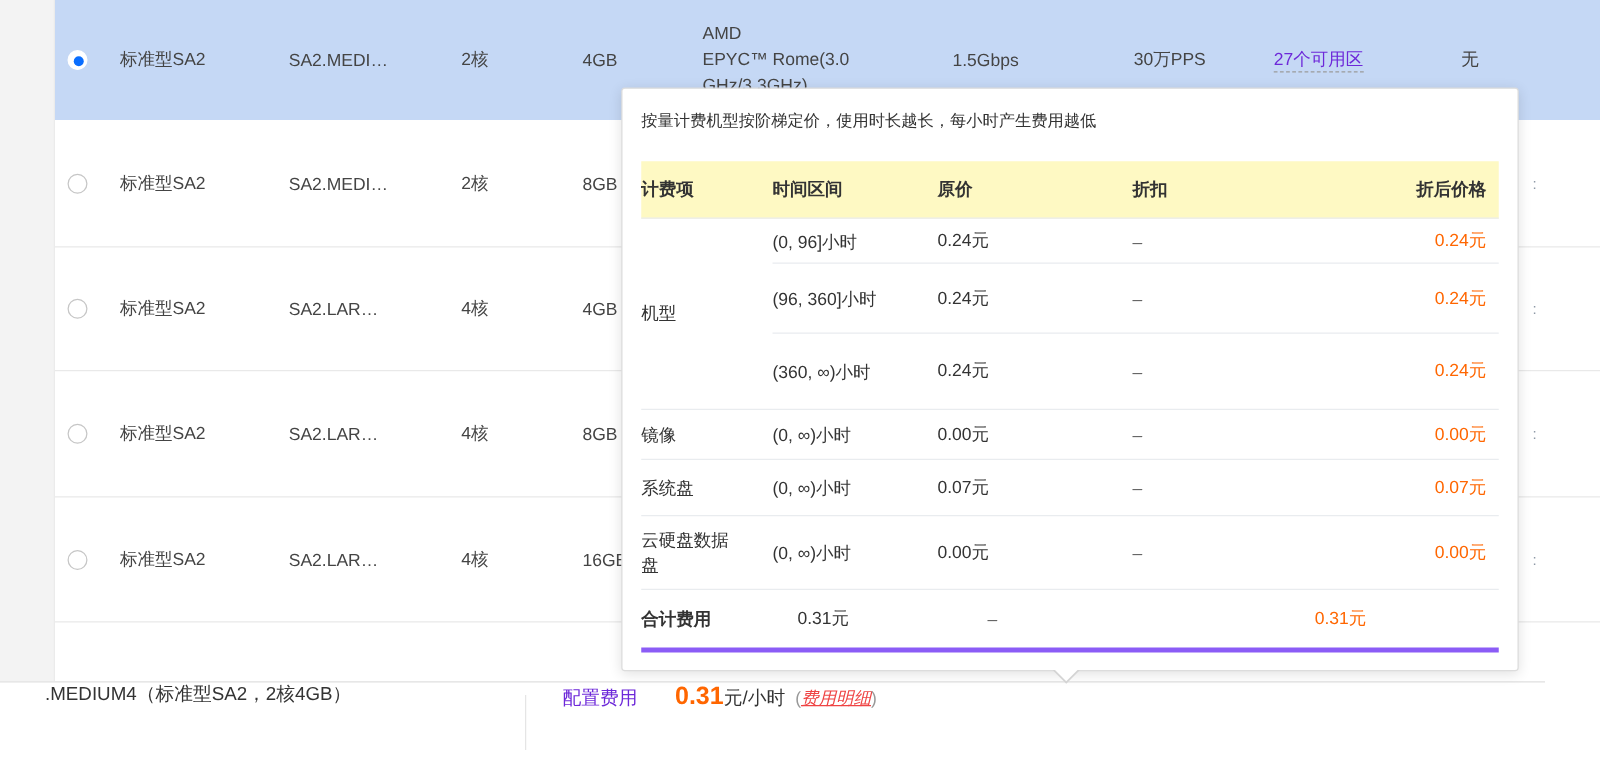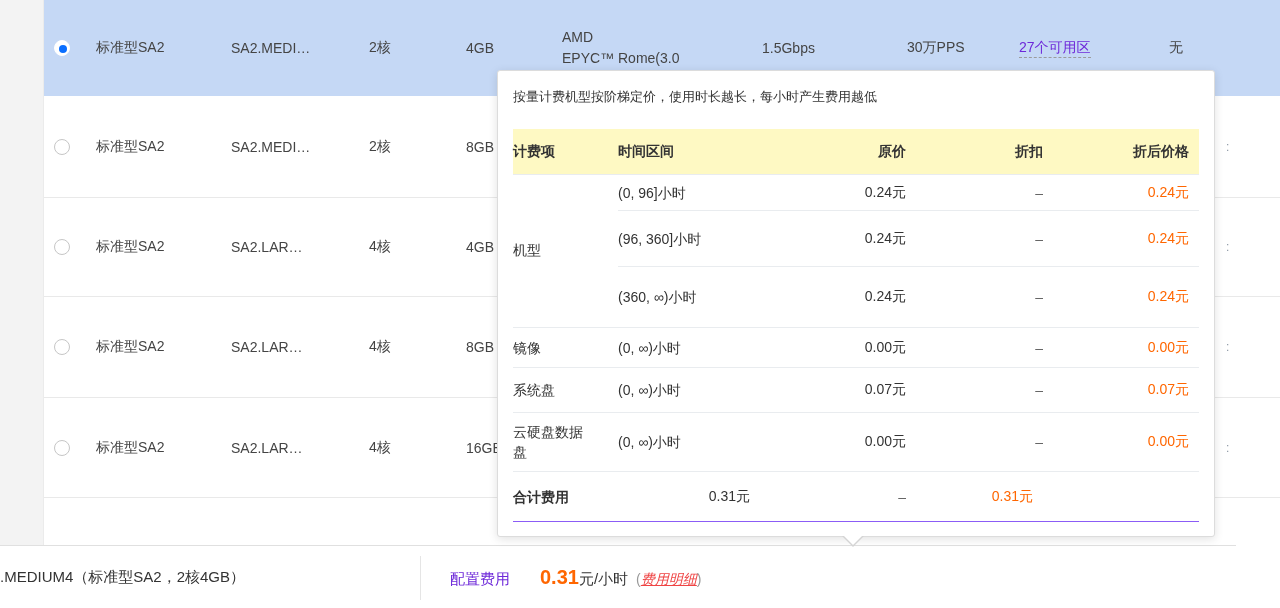--- a/index.html
+++ b/index.html
@@ -36,21 +36,21 @@
   }
   .cpu-lines div { line-height:21px; }
   .zones-link { color:#6d28d9; border-bottom:1px dashed #9b9b9b; padding-bottom:2px; cursor:pointer; }
   .frag { position:absolute; left:1182px; top:50%; transform:translateY(-50%); color:#8d98a5; font-size:12px; }
   .row-partial { height:46px; }
 
   
   .bbar {
     position:absolute; left:0; top:545px; width:1236px; height:63px;
     background:#fff; border-top:1px solid #e0e0e0;
-    display:flex; align-items:center;
+    display:flex; align-items:flex-start;padding-left:36px;
   }
   .bbar .summary { font-size:15px; color:#333; white-space:nowrap; }
   .bbar .vdivider { position:absolute; left:420px; top:10px; height:44px; width:1px; background:#e5e5e5; }
   .price-area { position:absolute; left:450px; display:flex; align-items:baseline; white-space:nowrap; }
   .fee-label { font-size:15px; color:#6d28d9; }
   .fee-value { font-size:20px; font-weight:bold; color:#ff6600; margin-left:30px; }
   .fee-unit { font-size:15px; color:#333; }
   .fee-detail { font-size:14px; color:#999; margin-left:8px; }
   .fee-detail .lnk { text-decoration:underline; cursor:pointer; color:#ef4444;font-style:italic; }
 
@@ -67,36 +67,36 @@
   }
   .tooltip .caret-b { left:344px; bottom:-11px; border-top:11px solid #d4d4d4; }
   .tooltip .caret-f { left:345px; bottom:-9px; border-left:10px solid transparent; border-right:10px solid transparent; border-top:10px solid #fff; }
 
   .tt-intro { padding-top:16px; font-size:13px; color:#333; line-height:20px; }
 
   .ptable { margin-top:22px; }
   .pgrid { display:grid; grid-template-columns:105px 132px 156px 137px 1fr; align-items:center; }
   .pgrid-right { display:grid; grid-template-columns:132px 156px 137px 1fr; align-items:center; }
   .phead { height:46px; background:#fef9c3; font-weight:bold; color:#333; border-bottom:1px solid #e9ecef; }
-  .col-r { text-align:right; }
+  .col-r { text-align:left; }
   .col-final { text-align:right; padding-right:10px; }
   .cell-time { max-width:86px; line-height:20px; overflow-wrap:break-word; }
   .cell-label { max-width:76px; line-height:20px; }
   .orange { color:#ff6600; }
   .dash { color:#666; }
 
   .pgroup { display:flex; }
   .pgroup .glabel { width:105px; display:flex; align-items:center; }
   .pgroup .gsub { flex:1; }
   .tier { border-top:1px solid #e9ecef; }
   .tier.first { border-top:none; }
   .t-h35 { height:35px; } .t-h56 { height:56px; } .t-h61 { height:61px; }
   .prow { border-top:1px solid #e9ecef; }
   .r-h40 { height:40px; } .r-h45 { height:45px; } .r-h59 { height:59px; } .r-h51 { height:51px; }
-  .ptotal { border-bottom:1px solid #8b5cf6; }
+  .ptotal { border-bottom:4px solid #8b5cf6;gap:20px; }
   .bold { font-weight:bold; }
 </style>
 </head>
 <body>
 
 <div class="page">
 
   <div class="gutter"></div>
 
   <div class="itable">
@@ -105,20 +105,21 @@
       <div class="radio-wrap">
           <div class="radio on"></div>
         </div>
       <div>标准型SA2</div>
       <div>SA2.MEDI…</div>
       <div>2核</div>
       <div>4GB</div>
       <div class="cpu-lines">
         <div>AMD</div>
         <div>EPYC™ Rome(3.0</div>
+        <div>GHz/3.3GHz)</div>
       </div>
       <div>1.5Gbps</div>
       <div>30万PPS</div>
       <div>
         <span class="zones-link">27个可用区</span>
       </div>
       <div>无</div>
     </div>
 
     <div class="irow" style="height:102px;">

